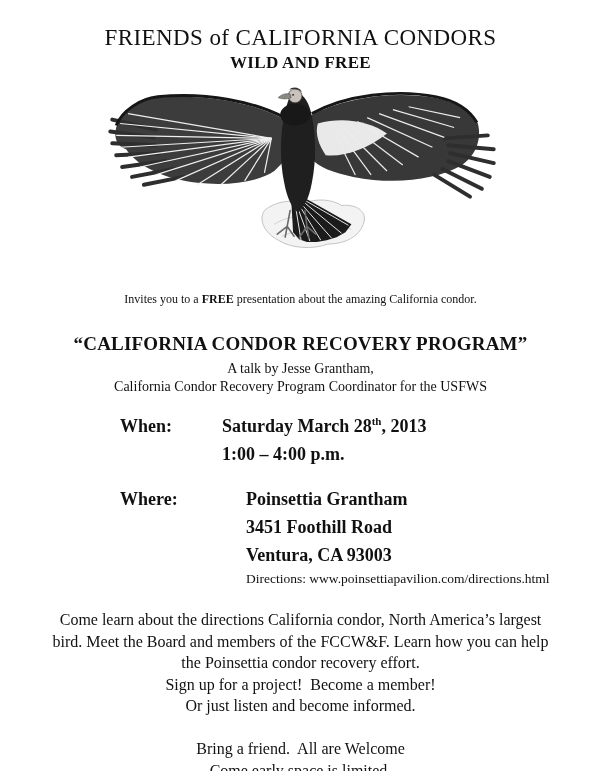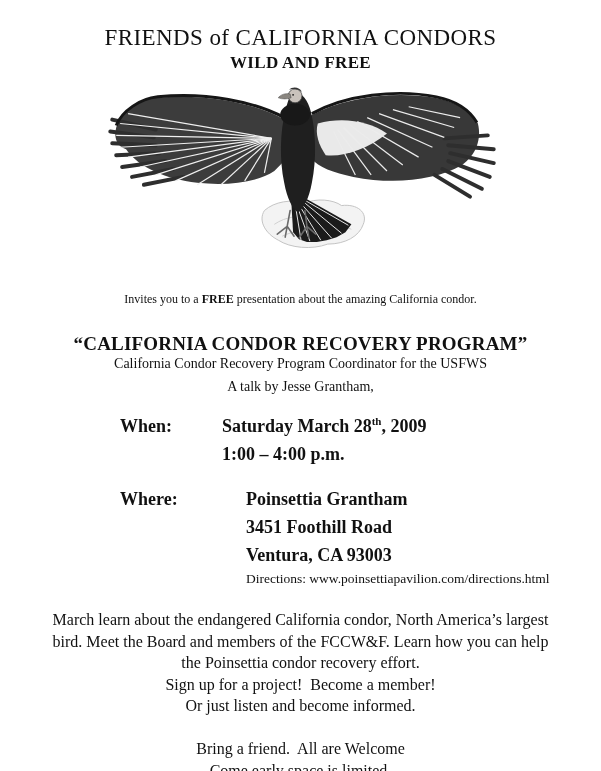--- a/index.html
+++ b/index.html
@@ -184,47 +184,47 @@
       <circle cx="189" cy="12" r="7" fill="#c9c2bc" stroke="#4a4a4a" stroke-width="0.8"></circle>
       <path d="M183,6 C186,2 194,3 196,8 C193,5 186,4 183,6 Z" fill="#333333"></path>
       <path d="M184,10 C179,9 174,11 172,14 C176,15.5 181,15.5 185,14 Z" fill="#8a8680" stroke="#444444" stroke-width="0.5"></path>
       <circle cx="187" cy="11" r="1" fill="#222222"></circle>
     </svg>
   </div>
 
   <div class="invite"><span>Invites you to a </span><b>FREE</b><span> presentation about the amazing California condor.</span></div>
 
   <div class="program-title">“CALIFORNIA CONDOR RECOVERY PROGRAM”</div>
+  <div class="talk-line first">A talk by Jesse Grantham,</div>
   <div class="talk-line">California Condor Recovery Program Coordinator for the USFWS</div>
-  <div class="talk-line first">A talk by Jesse Grantham,</div>
 
   <div class="schedule">
 
     <div class="sched-row">
       <div class="sched-label">When:</div>
       <div class="sched-values">
-        <div class="sched-line"><span>Saturday March 28</span><sup>th</sup><span>, 2009</span></div>
+        <div class="sched-line"><span>Saturday March 28</span><sup>th</sup><span>, 2013</span></div>
         <div class="sched-line">1:00 – 4:00 p.m.</div>
       </div>
     </div>
 
     <div class="sched-row where-block">
       <div class="sched-label">Where:</div>
       <div class="sched-values">
         <div class="sched-line">Poinsettia Grantham</div>
         <div class="sched-line">3451 Foothill Road</div>
         <div class="sched-line">Ventura, CA 93003</div>
         <div class="directions-line">Directions: www.poinsettiapavilion.com/directions.html</div>
       </div>
     </div>
 
   </div>
 
   <div class="body-par">
-    <div class="body-line">March learn about the endangered California condor, North America’s largest</div>
+    <div class="body-line">Come learn about the directions California condor, North America’s largest</div>
     <div class="body-line">bird. Meet the Board and members of the FCCW&amp;F. Learn how you can help</div>
     <div class="body-line">the Poinsettia condor recovery effort.</div>
     <div class="body-line">Sign up for a project!  Become a member!</div>
     <div class="body-line">Or just listen and become informed.</div>
   </div>
 
   <div class="closing">
     <div class="closing-line">Bring a friend.  All are Welcome</div>
     <div class="closing-line">Come early space is limited.</div>
   </div>

